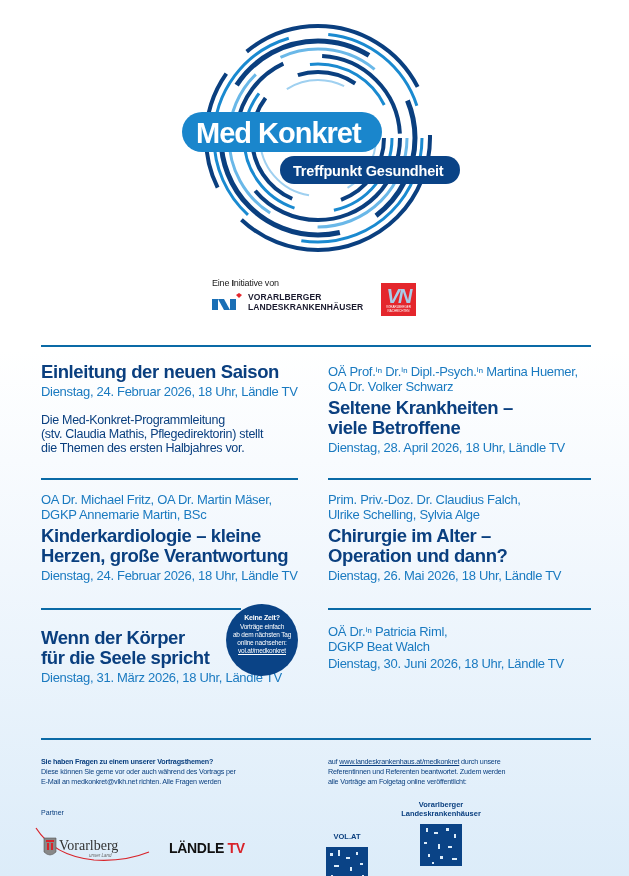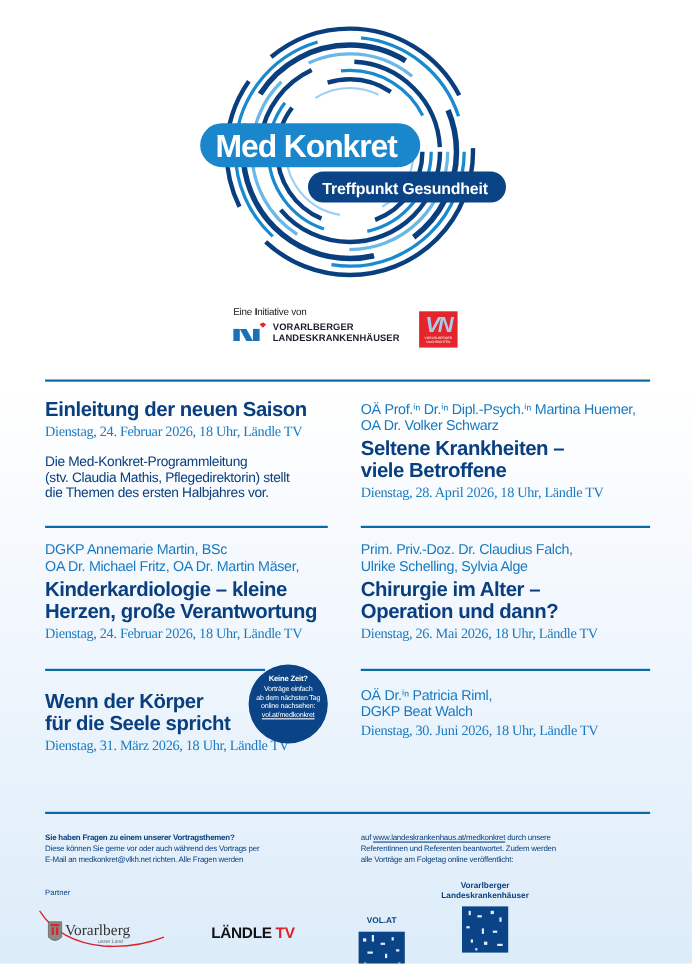--- a/index.html
+++ b/index.html
@@ -23,36 +23,36 @@
   .vlk-text { font-size: 8.5px; font-weight: 700; color: #1a1a2e; line-height: 10px; letter-spacing: 0.1px; }
   .vn { left: 381px; top: 283px; width: 35px; height: 33px; background: #e4262c; color: #fff; display:flex; flex-direction:column; align-items:center; justify-content:center; }
   .vn .big { font-weight: 700; font-size: 20px; line-height: 18px; font-style: italic; letter-spacing: -2px; color:#a9cde8; }
   .vn .small { font-size: 3px; line-height: 4px; color: #fff; text-align:center; }
 
   .rule { height: 2px; background: #0a6aa6; }
 
   .col { width: 250px; }
   .speaker { font-size: 13px; color: #1a7ac0; line-height: 15px; letter-spacing: -0.3px; }
   .title { font-size: 18.5px; font-weight: 700; color: #0a3f7f; line-height: 20px; letter-spacing: -0.4px; }
-  .date { font-size: 13px; color: #1a7ac0; line-height: 15px; letter-spacing: -0.3px; margin-top: 2px; font-family: Liberation Serif, serif; }
+  .date { font-size: 13px; color: #1a7ac0; line-height: 15px; letter-spacing: -0.3px; margin-top: 2px; }
   .desc { font-size: 12.5px; color: #0a3f7f; line-height: 14px; letter-spacing: -0.3px; margin-top: 14px; }
   .mt4 { margin-top: 4px; }
 
   .badge { left: 226px; top: 604px; width: 72px; height: 72px; border-radius: 50%; background: #0a4386; color: #fff; text-align: center; padding-top: 10px; font-size: 6.5px; line-height: 8px; letter-spacing: -0.2px; }
   .badge .h { font-weight: 700; font-size: 7px; margin-bottom: 1px; }
   .badge .u { text-decoration: underline; }
 
   .foot-left { left: 41px; top: 757px; width: 250px; font-size: 7.2px; color: #0a3f7f; line-height: 10px; letter-spacing: -0.2px; }
   .foot-left .q { font-weight: 700; }
   .foot-right { left: 328px; top: 757px; width: 250px; font-size: 7.2px; color: #0a3f7f; line-height: 10px; letter-spacing: -0.2px; }
   .foot-right .u { text-decoration: underline; }
   .partner { left: 41px; top: 809px; font-size: 7px; color: #0a3f7f; }
 
   .vbg-logo { left: 34px; top: 826px; width: 120px; height: 40px; }
-  .laendle { left: 169px; top: 840px; font-size: 14px; font-weight: 800; color: #111; letter-spacing: -0.3px; margin-left: 23px; }
+  .laendle { left: 169px; top: 840px; font-size: 14px; font-weight: 800; color: #111; letter-spacing: -0.3px; }
   .laendle .tv { color: #d8232a; }
 
   .qr-label { font-size: 7.5px; font-weight: 700; color: #0a3f7f; text-align: center; line-height: 9px; }
   .qr { width: 42px; height: 42px; background: #0a4386; position: relative; overflow:hidden; }
   .qr i { position:absolute; background:#dcecf9; }
 </style>
 </head>
 <body>
 
 <div class="abs logo">
@@ -120,22 +120,22 @@
   </div>
   <div class="title mt4">
     <div>Seltene Krankheiten –</div>
     <div>viele Betroffene</div>
   </div>
   <div class="date">Dienstag, 28. April 2026, 18 Uhr, Ländle TV</div>
 </div>
 
 <div class="abs col" style="left:41px; top:492px; width:270px;">
   <div class="speaker">
+    <div>OA Dr. Michael Fritz, OA Dr. Martin Mäser,</div>
     <div>DGKP Annemarie Martin, BSc</div>
-    <div>OA Dr. Michael Fritz, OA Dr. Martin Mäser,</div>
   </div>
   <div class="title mt4">
     <div>Kinderkardiologie – kleine</div>
     <div>Herzen, große Verantwortung</div>
   </div>
   <div class="date">Dienstag, 24. Februar 2026, 18 Uhr, Ländle TV</div>
 </div>
 
 <div class="abs col" style="left:328px; top:492px; width:270px;">
   <div class="speaker">

